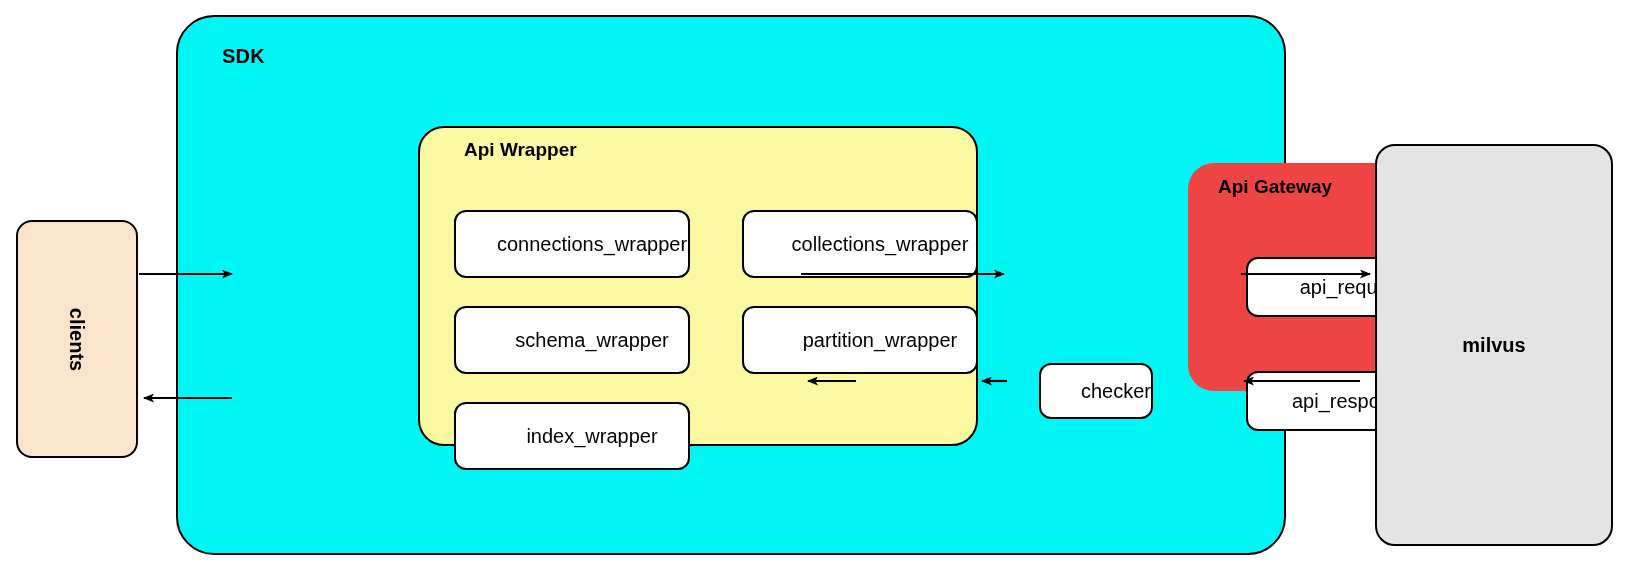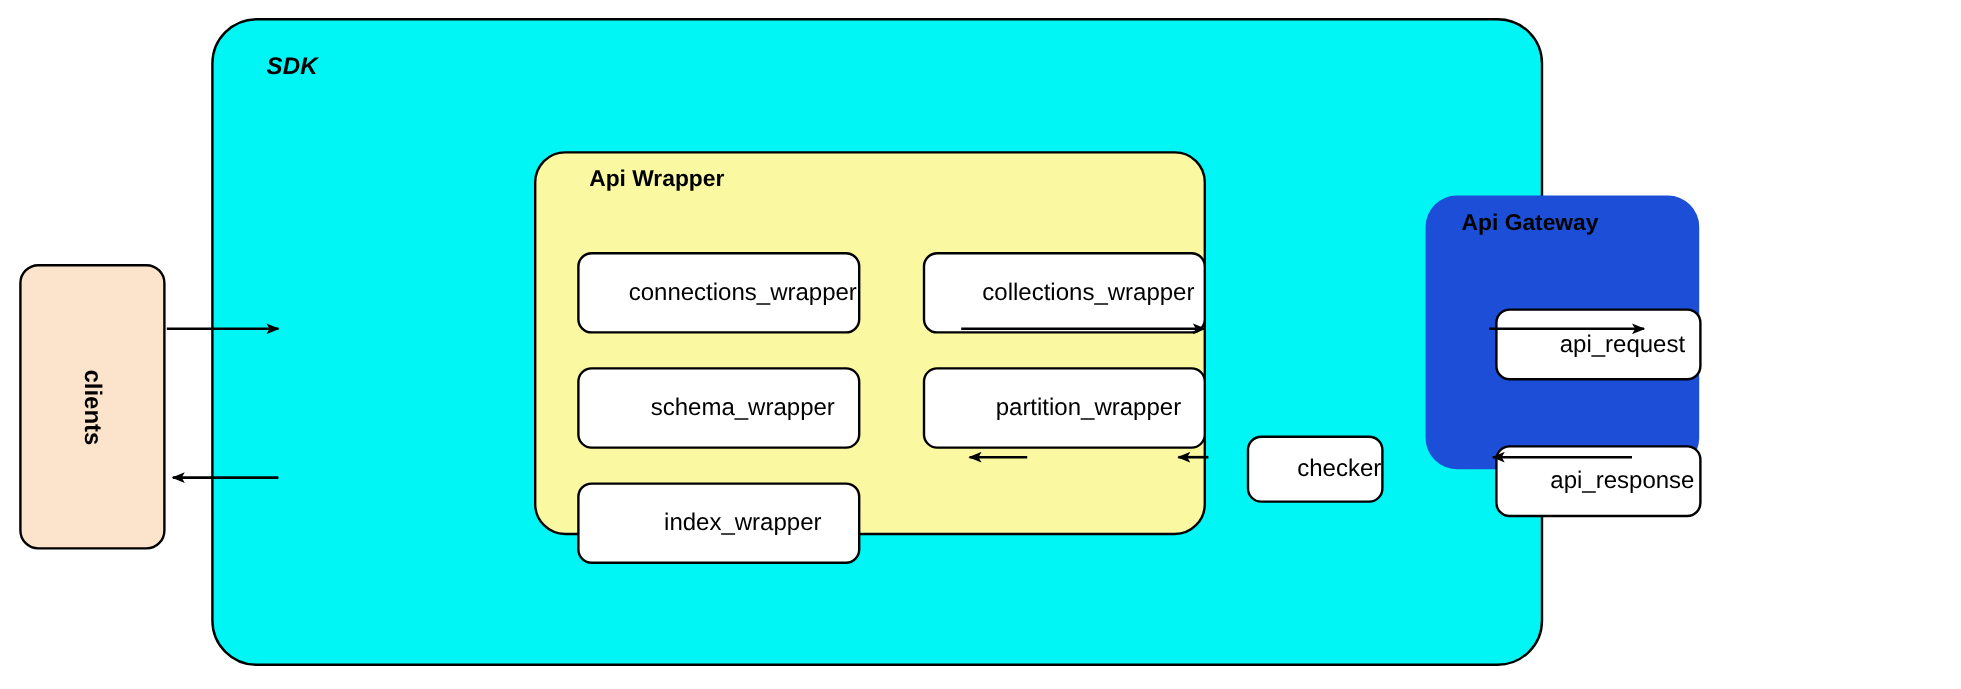--- a/index.html
+++ b/index.html
@@ -35,51 +35,49 @@
     display: block;
   }
   #sdk-label {
     position: absolute;
     left: 44px;
     top: 28px;
     font-size: 20px;
     font-weight: bold;
     color: #000000;
     letter-spacing: 0.2px;
-    font-style: italic;
   }
   
   #api-wrapper-container {
     left: 240px;
     top: 109px;
     width: 560px;
     height: 320px;
     background: #faf8a0;
     border: 2px solid #000000;
     border-radius: 26px;
     display: block;
-    margin-left: 27px;
   }
   #api-wrapper-label {
     position: absolute;
     left: 44px;
     top: 10px;
     font-size: 19px;
     font-weight: bold;
     line-height: 1.25;
     color: #000000;
     width: 130px;
   }
   
   #api-gateway-container {
     left: 1010px;
     top: 146px;
     width: 228px;
     height: 228px;
-    background: #1d4ed8;
+    background: #ef4444;
     border-radius: 26px;
     display: block;
   }
   #api-gateway-label {
     position: absolute;
     left: 30px;
     top: 12px;
     font-size: 19px;
     font-weight: bold;
     line-height: 1.25;
@@ -184,20 +182,23 @@
 
       <div class="node leaf-box" style="left:58px; top:94px;  width:172px; height:60px;">
         <span>api_request</span>
       </div>
       <div class="node leaf-box" style="left:58px; top:208px; width:172px; height:60px;">
         <span>api_response</span>
       </div>
     </div>
   </div>
 
+  <div class="node" id="milvus-box">
+    <span id="milvus-label">milvus</span>
+  </div>
 
   <svg id="arrow-layer" viewBox="0 0 1634 574">
     <defs>
       <marker id="ah" markerWidth="11" markerHeight="9" refX="10" refY="4.5" orient="auto" markerUnits="userSpaceOnUse">
         <path d="M0,0 L11,4.5 L0,9 L2.6,4.5 Z" fill="#000000"></path>
       </marker>
     </defs>
     <g stroke="#000000" stroke-width="2.2" fill="none" marker-end="url(#ah)">
       <line x1="139" y1="274" x2="232" y2="274"></line>
       <line x1="801" y1="274" x2="1004" y2="274"></line>

